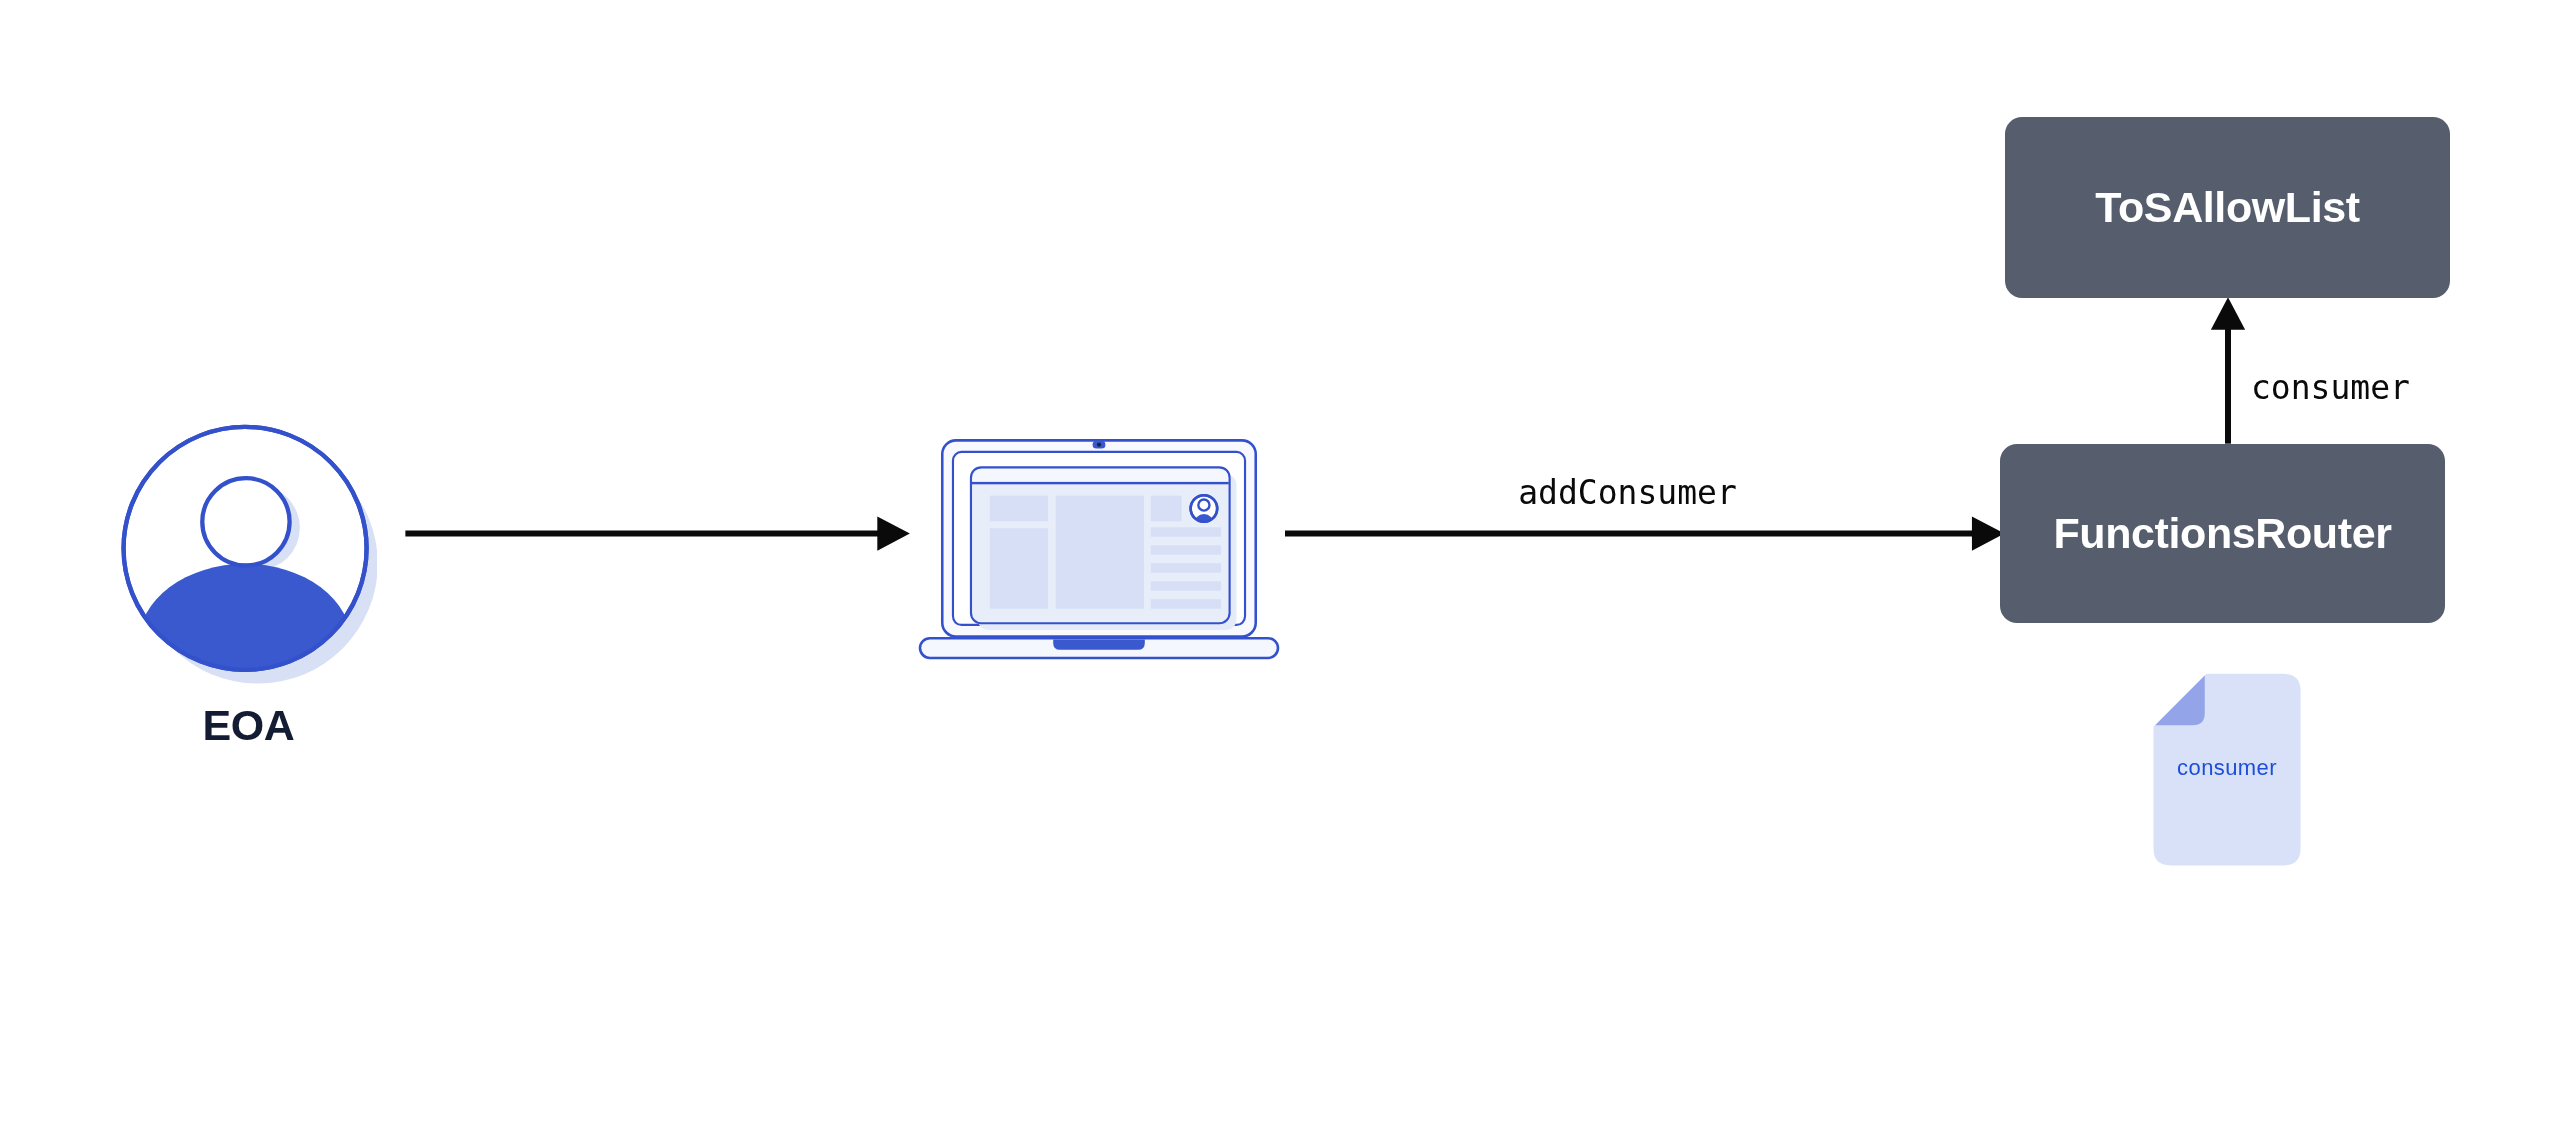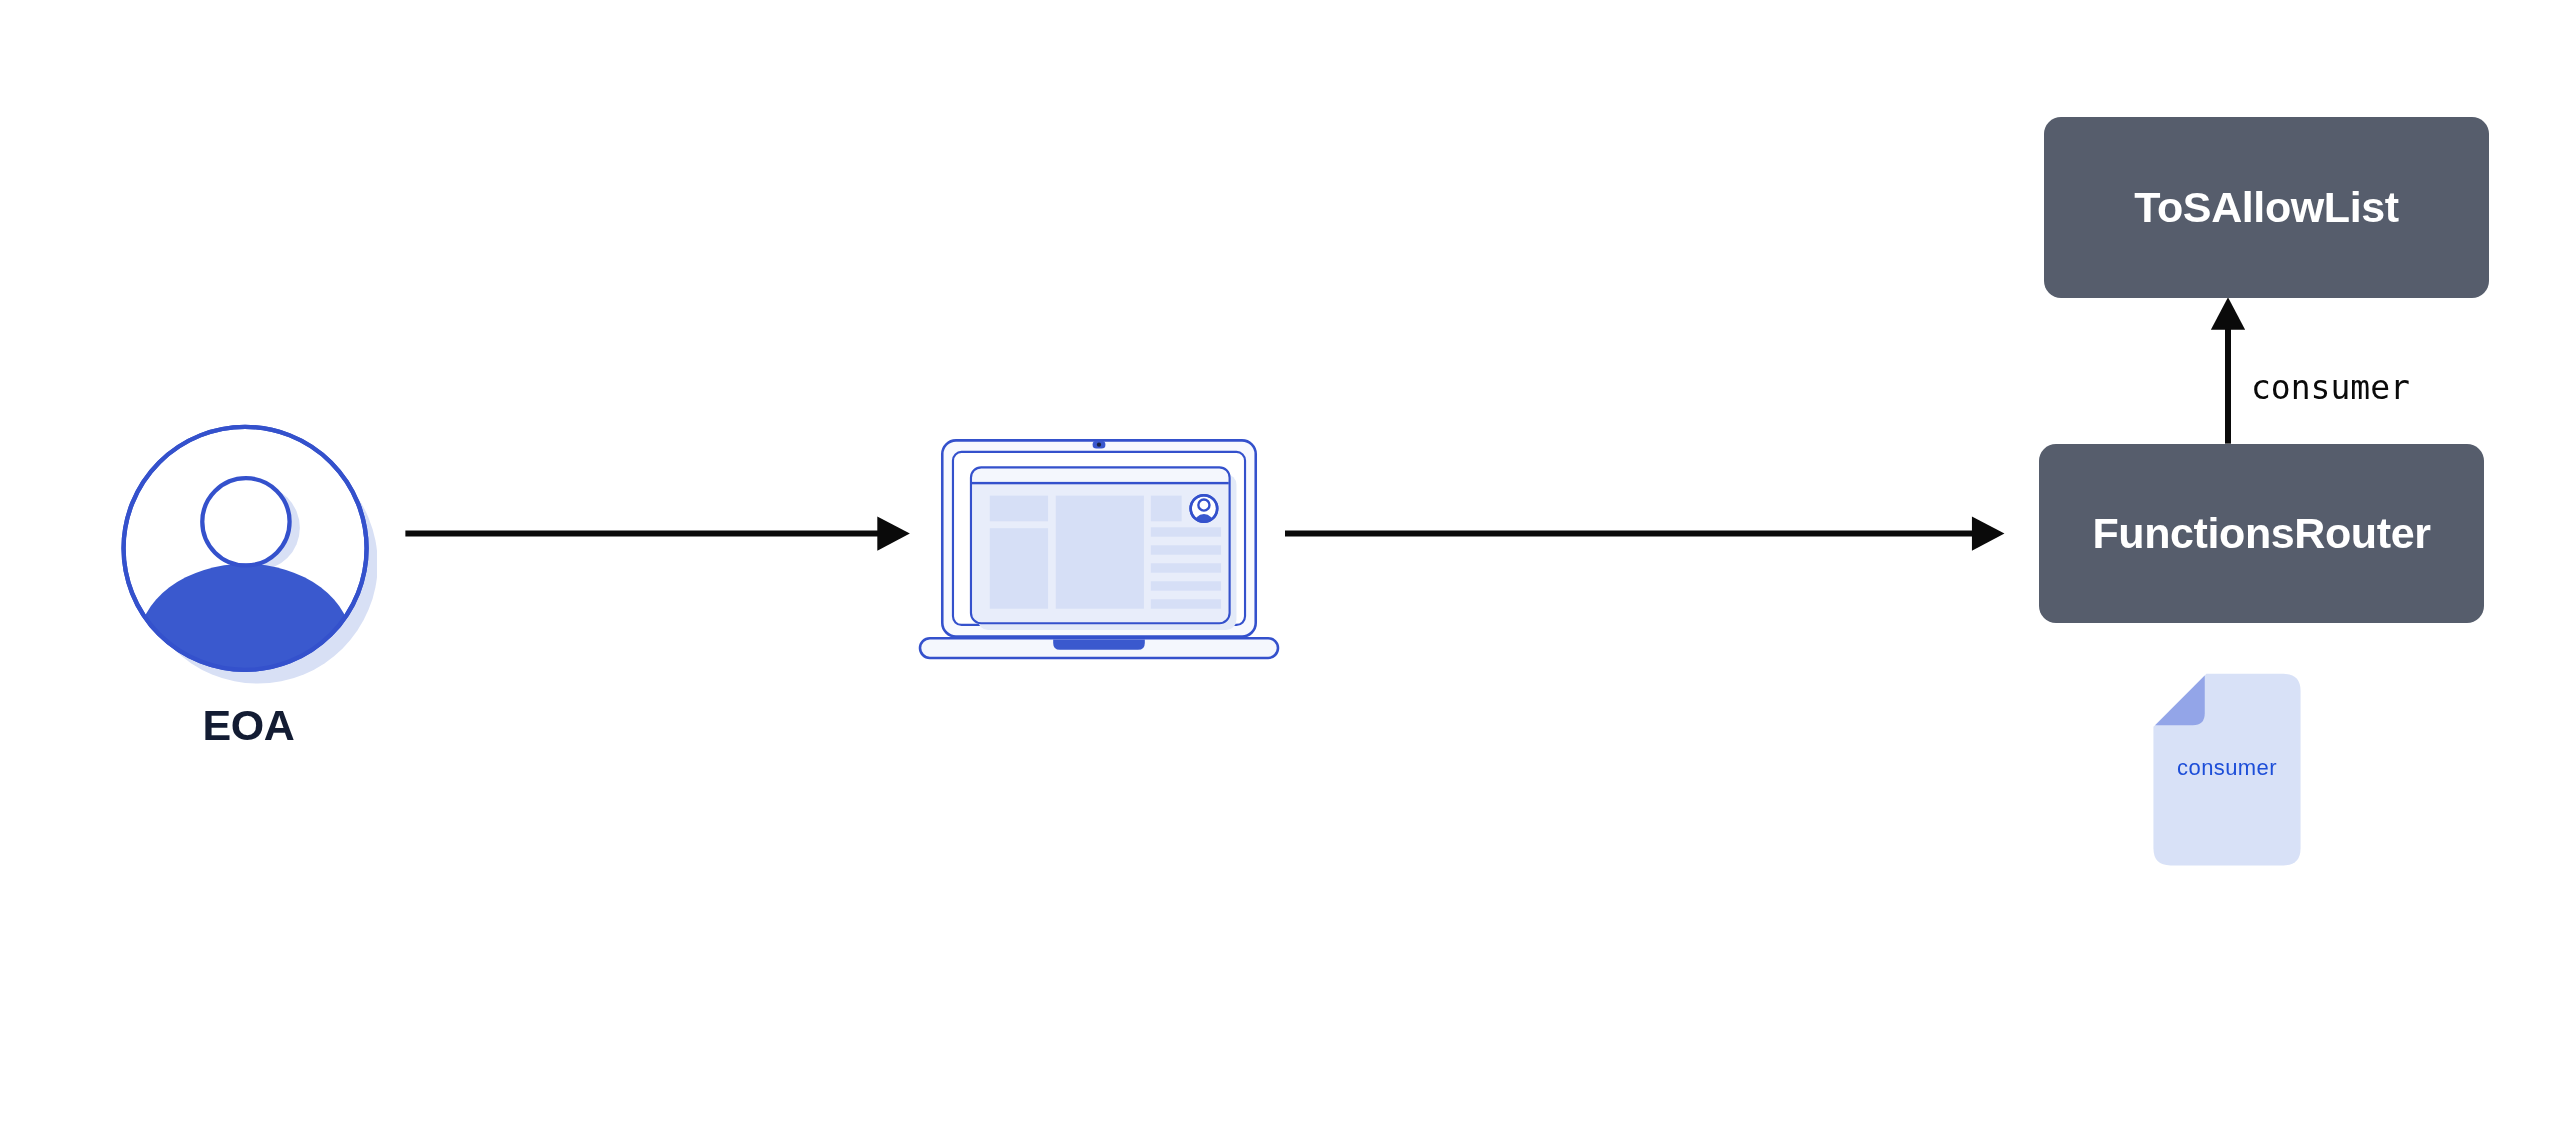--- a/index.html
+++ b/index.html
@@ -15,21 +15,20 @@
   svg { display: block; }
 
   .node-box {
     position: absolute;
     width: 445px;
     background: #565d6c;
     border-radius: 17px;
     display: flex;
     align-items: center;
     justify-content: center;
-    margin-left: 39px;
   }
   .node-box .node-label {
     color: #ffffff;
     font-size: 43px;
     font-weight: bold;
     letter-spacing: -0.4px;
     white-space: nowrap;
   }
 
   .icon-label {
@@ -147,20 +146,21 @@
       <circle cx="335" cy="88" r="15.5" fill="none" stroke="#3451cc" stroke-width="3"></circle>
     </g>
 
     <rect x="63" y="40" width="302" height="182" rx="12" fill="none" stroke="#3451cc" stroke-width="2.5"></rect>
 
     <rect x="3.5" y="239.5" width="418" height="23" rx="11.5" fill="#f4f7fd" stroke="#3451cc" stroke-width="3"></rect>
     <path d="M159,241 H266 V245 Q266,253 258,253 H167 Q159,253 159,245 Z" fill="#3a59ce"></path>
   </svg>
 
 
+  <div class="edge-label" style="left:1456px; top:473px; width:343px; text-align:center;">addConsumer</div>
 
   <div class="edge-label" style="left:2251px; top:368px;">consumer</div>
 
   <div class="node-box" style="left:2005px; top:117px; height:181px;">
     <span class="node-label">ToSAllowList</span>
   </div>
 
   <div class="node-box" style="left:2000px; top:444px; height:179px;">
     <span class="node-label">FunctionsRouter</span>
   </div>

